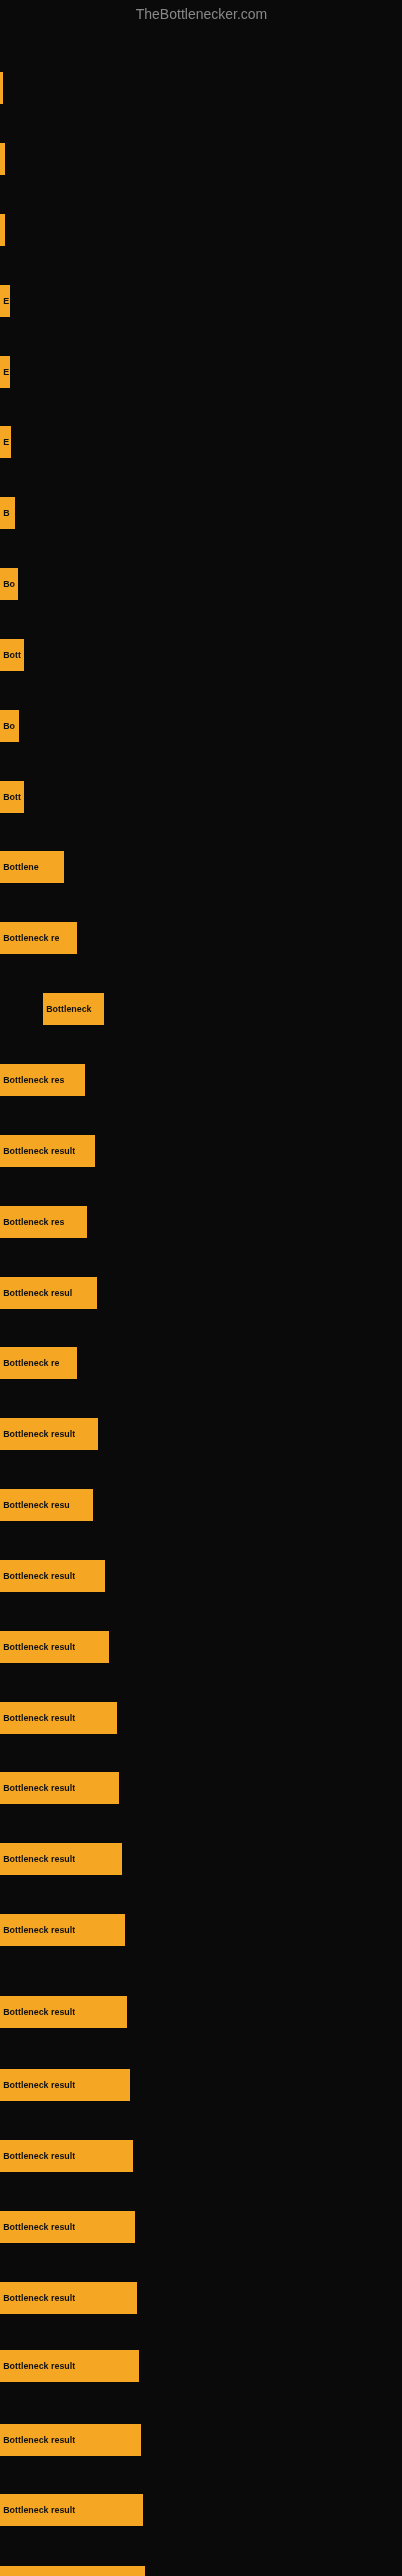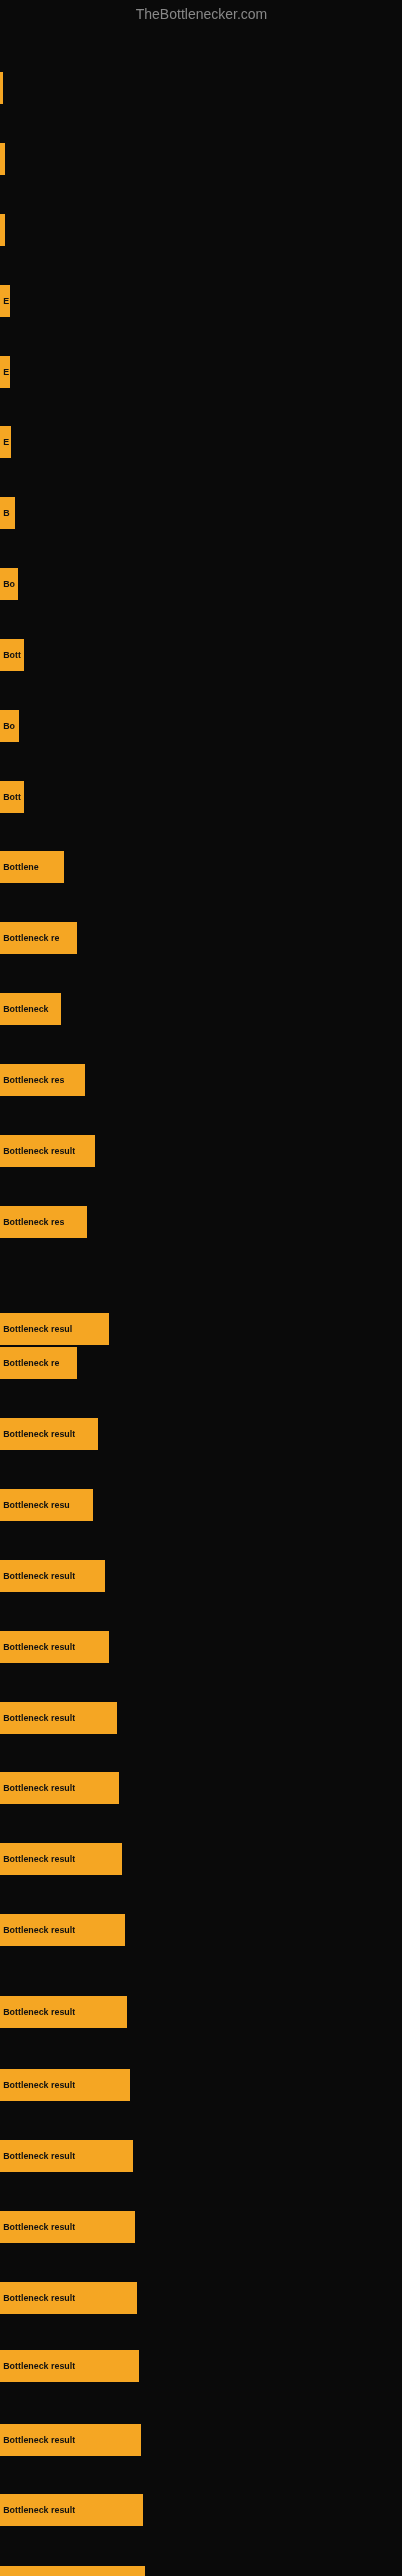--- a/index.html
+++ b/index.html
@@ -117,41 +117,41 @@
       <div class="bar" style="width: 64px;">
         <span class="bar-label">Bottlene</span>
       </div>
     </div>
     <div style="position: absolute; top: 890px; left: 0px; width: 100%;">
       <div class="bar" style="width: 77px;">
         <span class="bar-label">Bottleneck re</span>
       </div>
     </div>
     <div style="position: absolute; top: 961px; left: 0px; width: 100%;">
-      <div class="bar" style="width: 61px;">
+      <div class="bar" style="width: 61px; margin-left: 43px;">
         <span class="bar-label">Bottleneck</span>
       </div>
     </div>
     <div style="position: absolute; top: 1032px; left: 0px; width: 100%;">
       <div class="bar" style="width: 85px;">
         <span class="bar-label">Bottleneck res</span>
       </div>
     </div>
     <div style="position: absolute; top: 1103px; left: 0px; width: 100%;">
       <div class="bar" style="width: 95px;">
         <span class="bar-label">Bottleneck result</span>
       </div>
     </div>
     <div style="position: absolute; top: 1174px; left: 0px; width: 100%;">
       <div class="bar" style="width: 87px;">
         <span class="bar-label">Bottleneck res</span>
       </div>
     </div>
     <div style="position: absolute; top: 1245px; left: 0px; width: 100%;">
-      <div class="bar" style="width: 109px; margin-top: 36px;">
+      <div class="bar" style="width: 97px;">
         <span class="bar-label">Bottleneck resul</span>
       </div>
     </div>
     <div style="position: absolute; top: 1315px; left: 0px; width: 100%;">
       <div class="bar" style="width: 77px;">
         <span class="bar-label">Bottleneck re</span>
       </div>
     </div>
     <div style="position: absolute; top: 1386px; left: 0px; width: 100%;">
       <div class="bar" style="width: 98px;">

